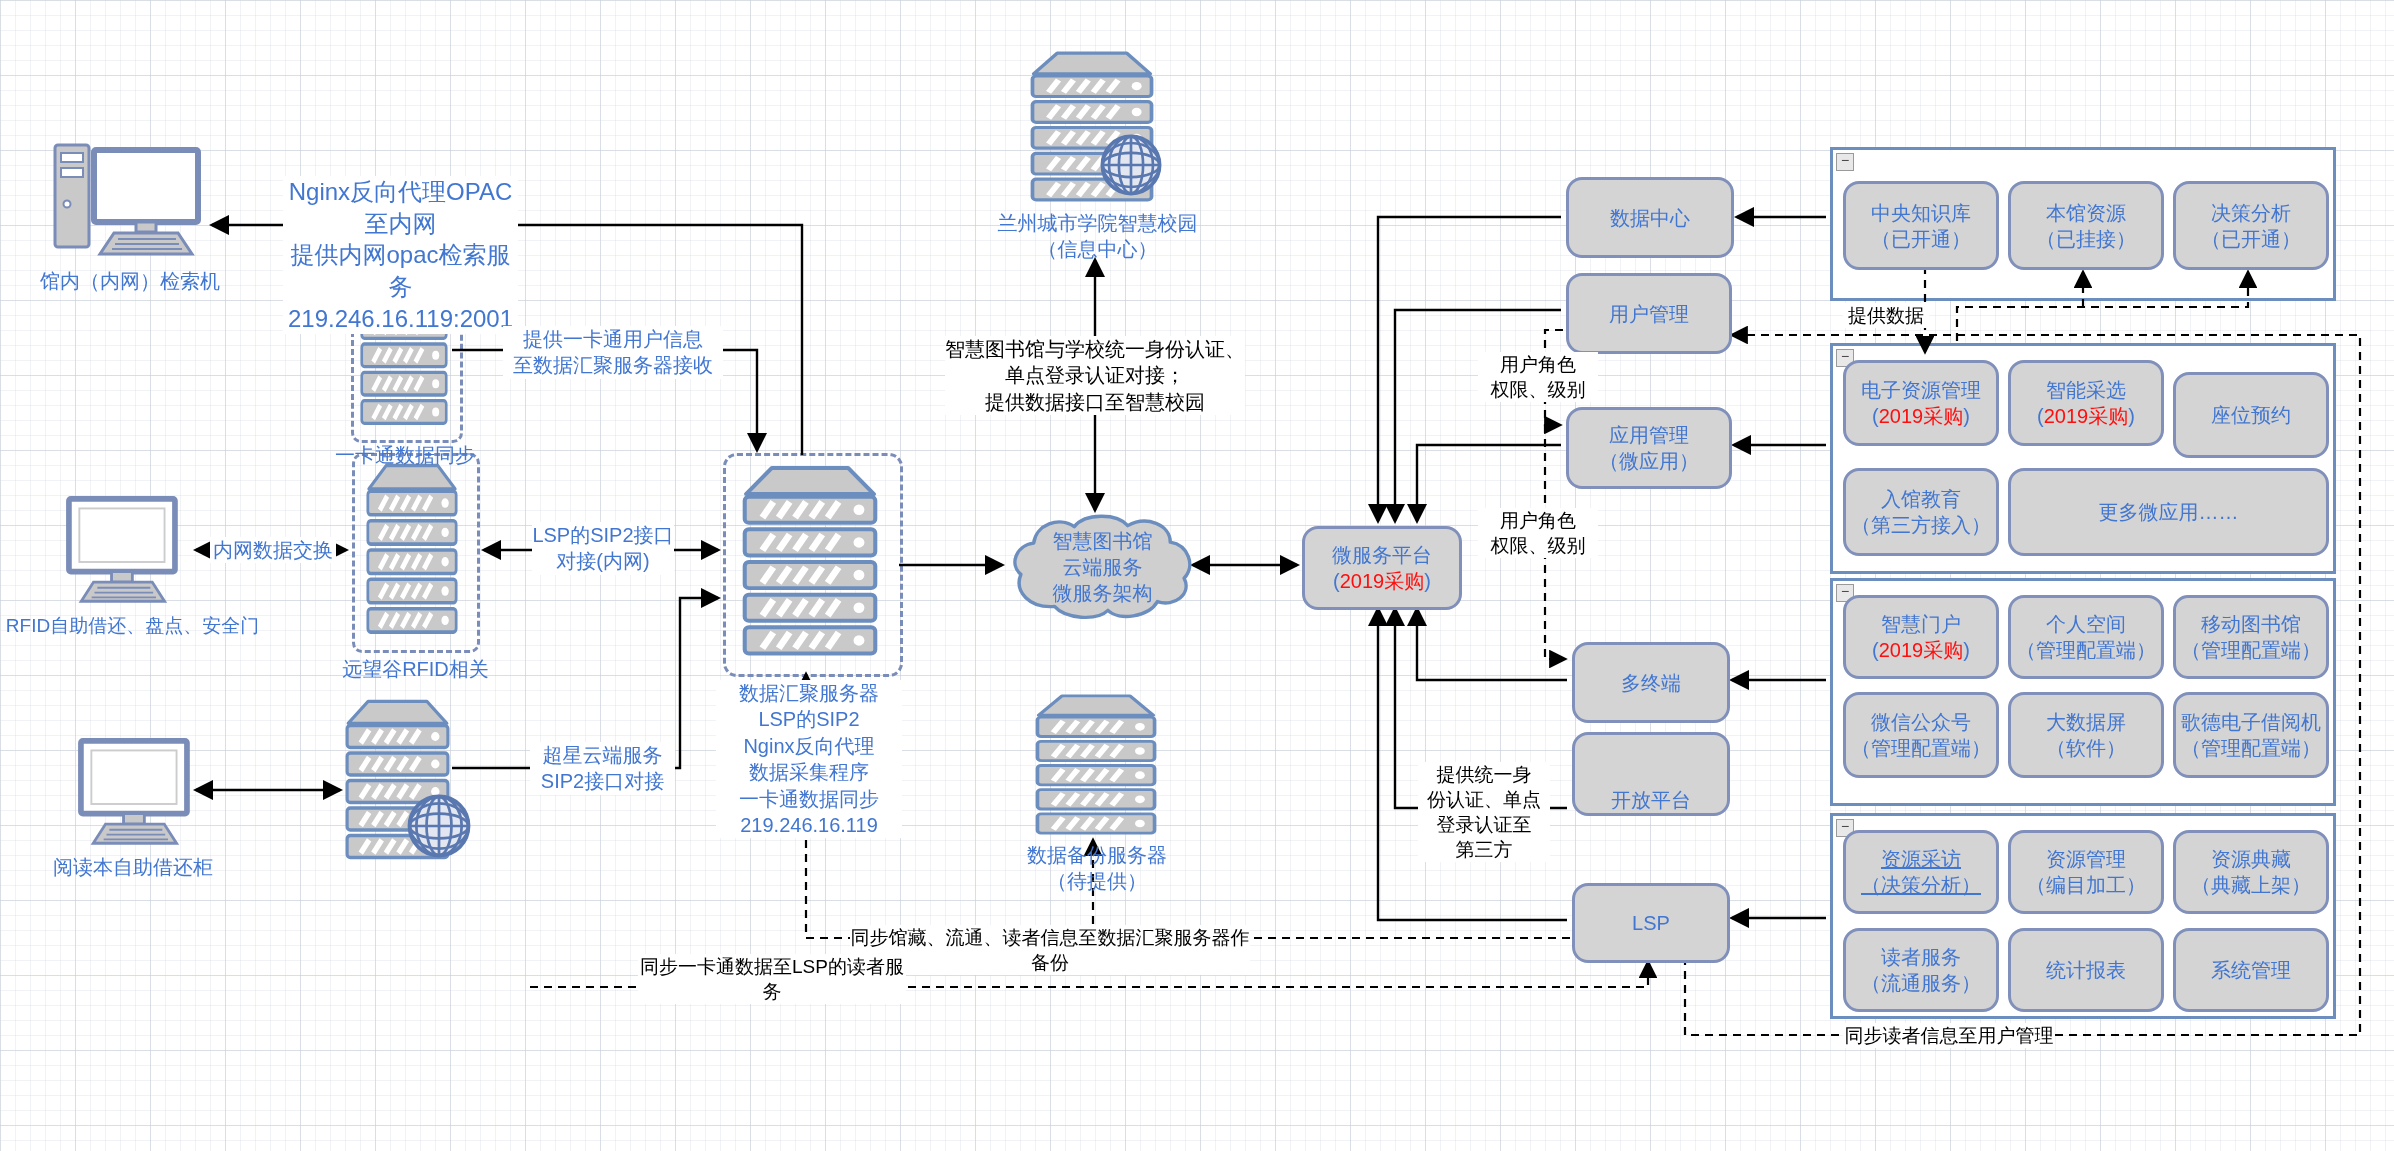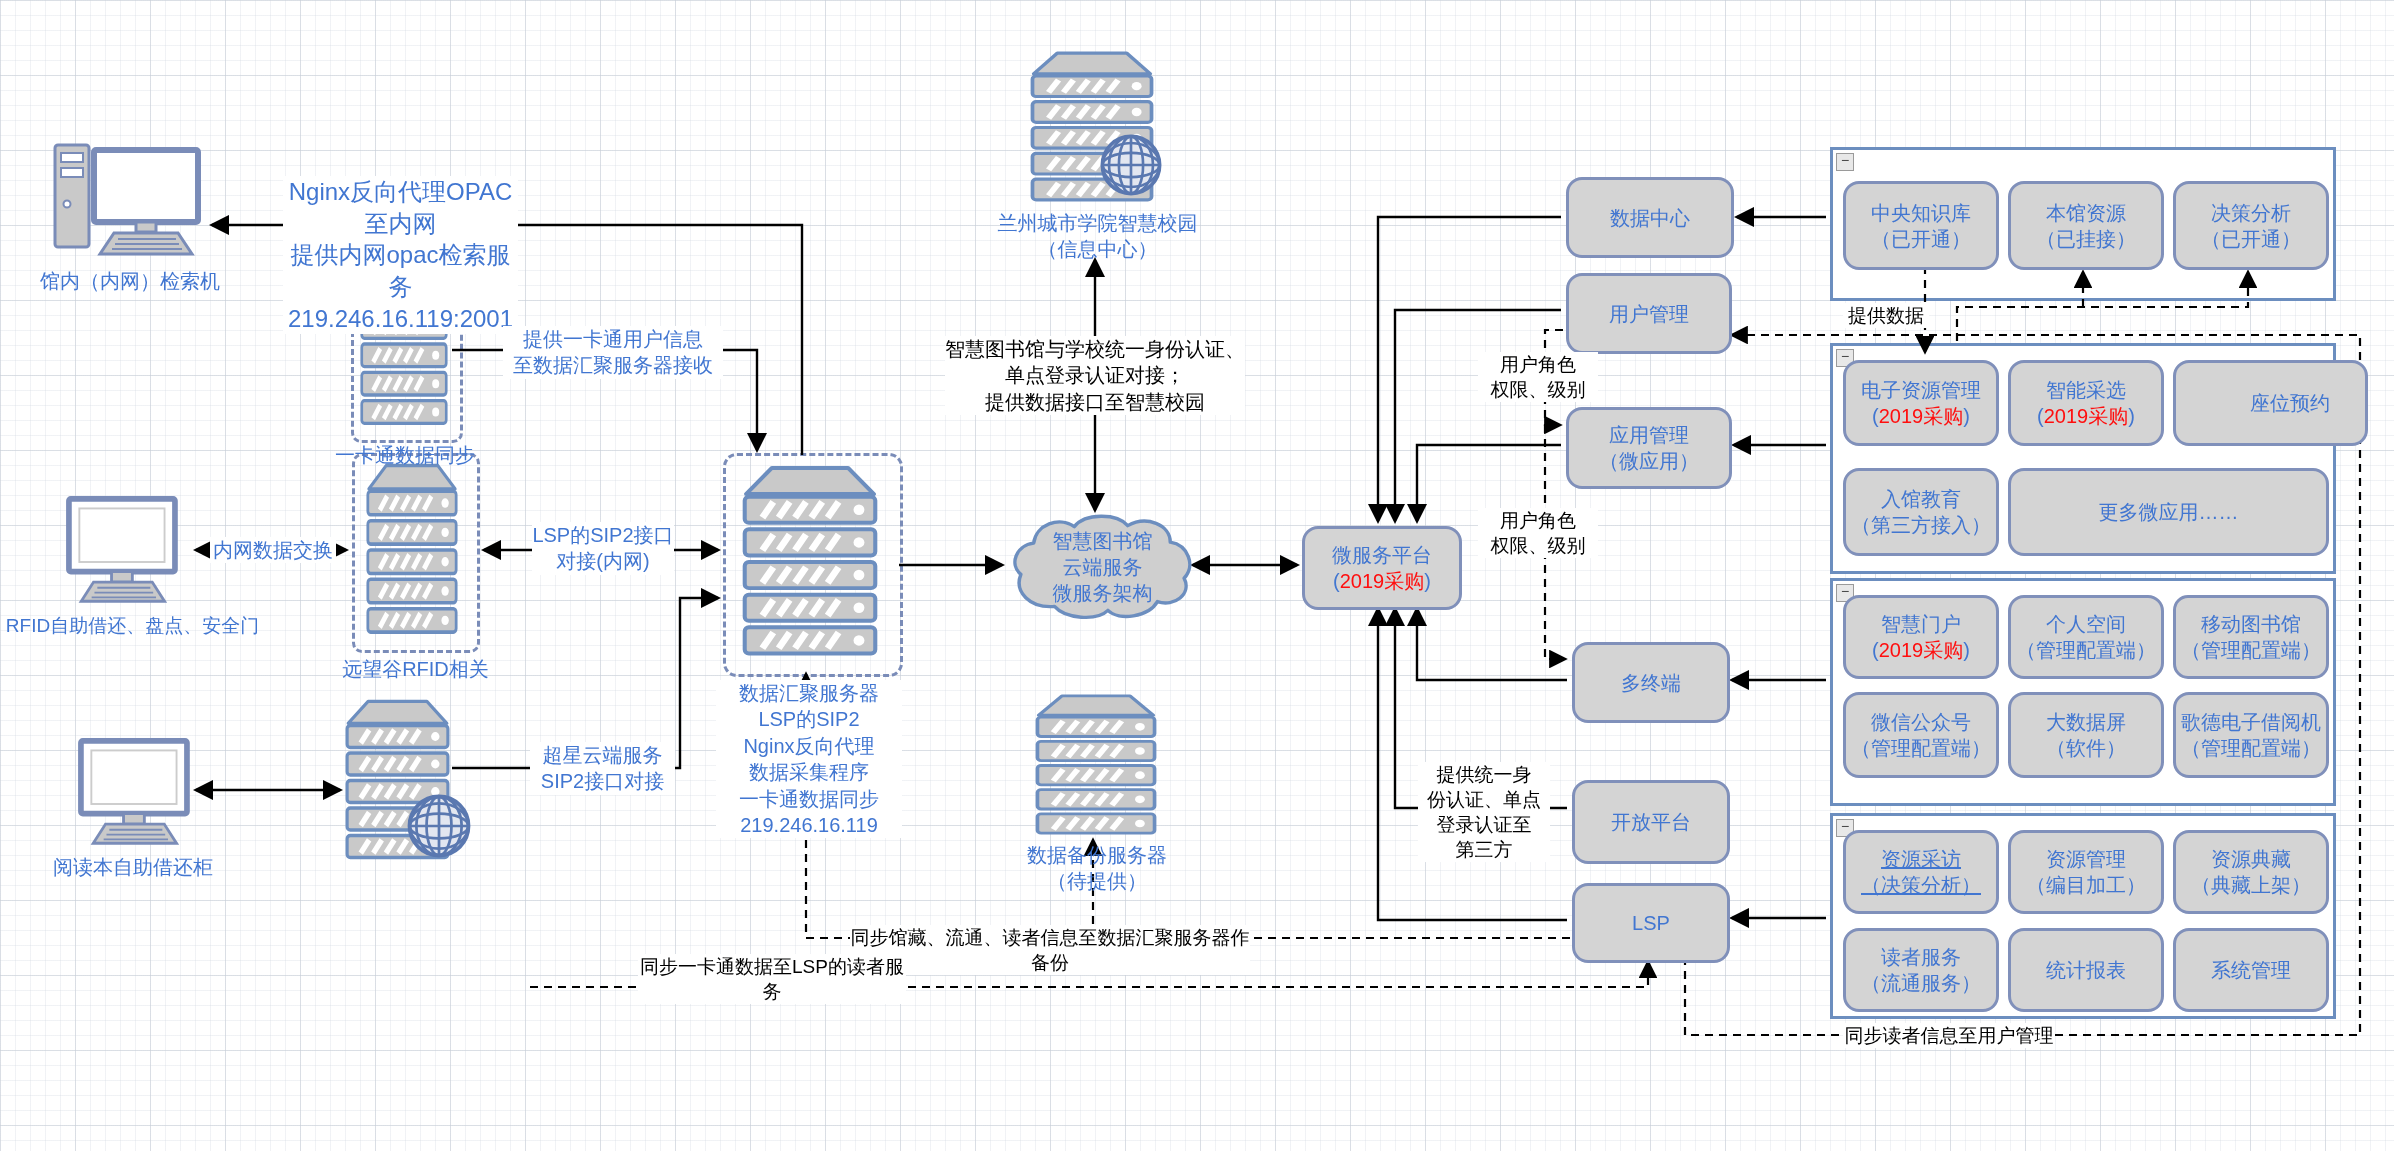--- a/index.html
+++ b/index.html
@@ -205,21 +205,21 @@
     <div>数据中心</div>
   </div>
 <div class="node-box" style="left:1566px;top:273px;width:160px;height:75px;">
     <div>用户管理</div>
   </div>
 <div class="node-box ml" style="left:1566px;top:407px;width:160px;height:76px;"><div class="ml">应用管理
 （微应用）</div></div>
 <div class="node-box" style="left:1572px;top:642px;width:152px;height:75px;">
     <div>多终端</div>
   </div>
-<div class="node-box" style="left:1572px;top:780px;width:152px;height:78px;">
+<div class="node-box" style="left:1572px;top:732px;width:152px;height:78px;justify-content:flex-end;">
     <div>开放平台</div>
   </div>
 <div class="node-box" style="left:1572px;top:883px;width:152px;height:74px;">
     <div>LSP</div>
   </div>
 
 <div class="node-box" style="left:1843px;top:181px;width:150px;height:83px;">
   <div>中央知识库</div>
     <div><span>（已开通）</span></div>
   </div>
@@ -233,21 +233,21 @@
   </div>
 
 <div class="node-box" style="left:1843px;top:360px;width:150px;height:80px;">
   <div>电子资源管理</div>
   <div><span>(</span><span class="red">2019采购</span><span>)</span></div>
   </div>
 <div class="node-box" style="left:2008px;top:360px;width:150px;height:80px;">
   <div>智能采选</div>
   <div><span>(</span><span class="red">2019采购</span><span>)</span></div>
   </div>
-<div class="node-box" style="left:2173px;top:360px;width:150px;height:80px;padding-left:39px;">
+<div class="node-box" style="left:2173px;top:372px;width:150px;height:80px;">
   <div>座位预约</div>
   </div>
 <div class="node-box" style="left:1843px;top:468px;width:150px;height:82px;">
   <div>入馆教育</div>
     <div><span>（第三方接入）</span></div>
   </div>
 <div class="node-box" style="left:2008px;top:468px;width:315px;height:82px;">
   <div>更多微应用……</div>
   </div>
 

